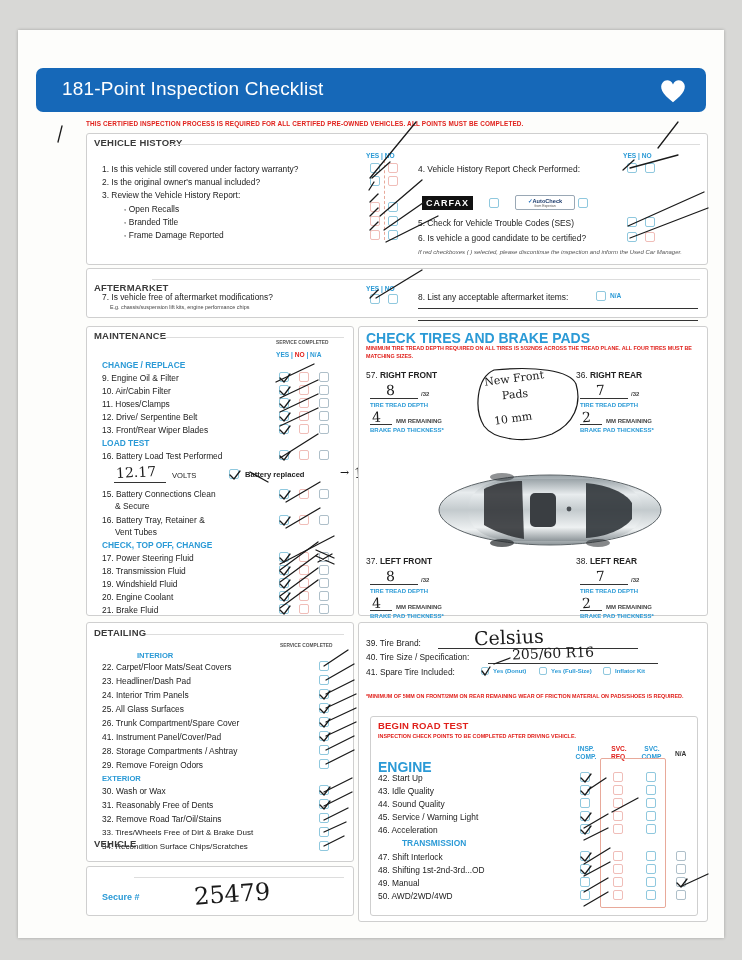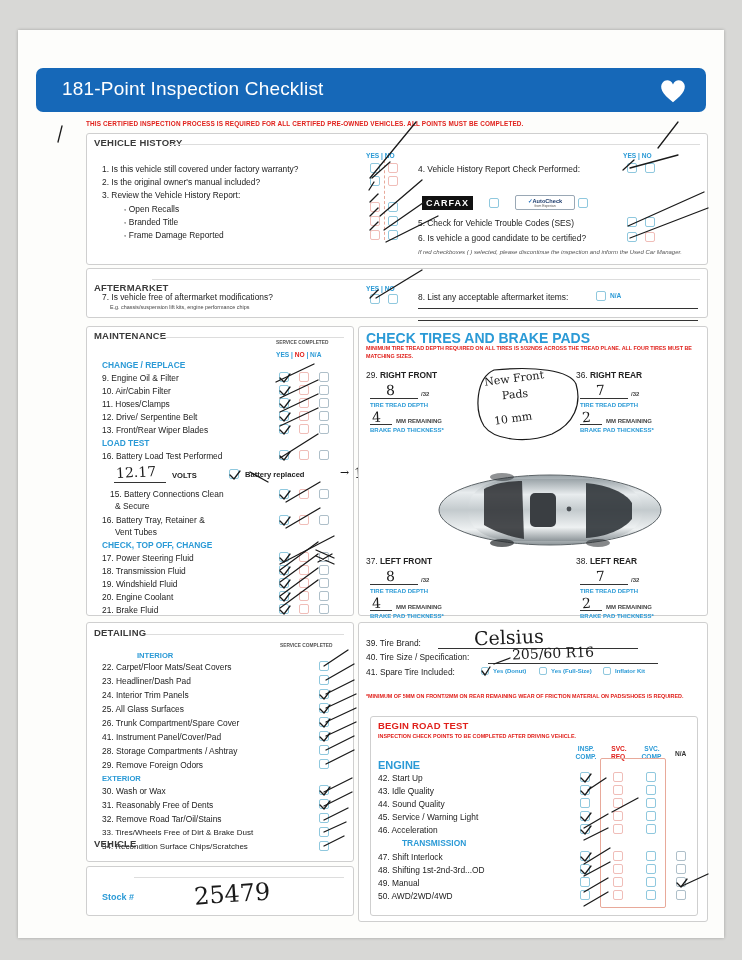--- a/index.html
+++ b/index.html
@@ -206,27 +206,27 @@
   <div class="cb gray" style="left:301px;top:394px;"></div>
 
   <div class="blue" style="position:absolute;left:84px;top:408px;font-size:8.4px;">LOAD TEST</div>
   <div class="lbl" style="left:84px;top:421px;">16. Battery Load Test Performed</div>
   <div class="cb" style="left:261px;top:420px;"></div>
   <div class="cb red" style="left:281px;top:420px;"></div>
   <div class="cb gray" style="left:301px;top:420px;"></div>
 
   <div class="ul" style="left:96px;top:452px;width:52px;"></div>
   <div class="hw" style="left:98px;top:434px;">12.17</div>
-  <div class="lbl" style="left:154px;top:441px;font-weight:bold;font-size:7.6px;">VOLTS</div>
+  <div class="lbl" style="left:154px;top:441px;font-weight:normal;font-size:7.6px;">VOLTS</div>
   <div class="cb" style="left:211px;top:439px;"></div>
   <div class="lbl" style="left:227px;top:440px;font-weight:bold;font-size:7.6px;">Battery replaced</div>
   <div class="hw sm" style="left:322px;top:436px;transform:rotate(0deg);">→</div>
   <div class="hw" style="left:336px;top:434px;">12.54</div>
 
-  <div class="lbl" style="left:84px;top:459px;margin-left:8px;">15. Battery Connections Clean</div>
+  <div class="lbl" style="left:84px;top:459px;">15. Battery Connections Clean</div>
   <div class="lbl" style="left:97px;top:471px;">&amp; Secure</div>
   <div class="cb" style="left:261px;top:459px;"></div>
   <div class="cb red" style="left:281px;top:459px;"></div>
   <div class="cb gray" style="left:301px;top:459px;"></div>
 
   <div class="lbl" style="left:84px;top:485px;">16. Battery Tray, Retainer &amp;</div>
   <div class="lbl" style="left:97px;top:497px;">Vent Tubes</div>
   <div class="cb" style="left:261px;top:485px;"></div>
   <div class="cb red" style="left:281px;top:485px;"></div>
   <div class="cb gray" style="left:301px;top:485px;"></div>
@@ -252,21 +252,21 @@
   <div class="cb gray" style="left:301px;top:561px;"></div>
   <div class="cb" style="left:261px;top:574px;"></div>
   <div class="cb red" style="left:281px;top:574px;"></div>
   <div class="cb gray" style="left:301px;top:574px;"></div>
 
   <div class="box" style="left:340px;top:296px;width:348px;height:288px;"></div>
   <div class="blue" style="position:absolute;left:348px;top:300px;font-size:14px;">CHECK TIRES AND BRAKE PADS</div>
   <div class="redtiny" style="left:348px;top:314px;width:330px;">MINIMUM TIRE TREAD DEPTH REQUIRED ON ALL TIRES IS 5/32NDS ACROSS THE  TREAD PLANE. ALL FOUR TIRES MUST BE MATCHING SIZES.</div>
 
   <div class="lbl" style="left:348px;top:340px;">
-    <span>29.</span>
+    <span>57.</span>
     <b>RIGHT FRONT</b>
   </div>
   <div class="ul" style="left:352px;top:368px;width:48px;"></div>
   <div class="hw" style="left:368px;top:352px;">8</div>
   <div class="tiny" style="left:403px;top:361px;font-weight:bold;font-size:6px;">/32</div>
   <div class="blue" style="position:absolute;left:352px;top:372px;font-size:6px;">TIRE TREAD DEPTH</div>
   <div class="ul" style="left:352px;top:394px;width:22px;"></div>
   <div class="hw" style="left:354px;top:379px;">4</div>
   <div class="tiny" style="left:378px;top:388px;font-weight:bold;font-size:6px;">MM REMAINING</div>
   <div class="blue" style="position:absolute;left:352px;top:397px;font-size:6px;">BRAKE PAD THICKNESS*</div>
@@ -370,21 +370,21 @@
     <span>REQ.</span>
   </div>
   <div class="colhdr" style="left:621px;top:715px;line-height:1.15;text-align:center;width:26px;">
     <span>SVC.</span><br>
     <span>COMP.</span>
   </div>
   <div class="colhdr" style="left:657px;top:720px;color:#333;">N/A</div>
 
   <div class="roadbox" style="left:582px;top:728px;width:64px;height:148px;"></div>
 
-  <div class="blue" style="position:absolute;left:360px;top:729px;font-size:11px;">ENGINE</div>
+  <div class="blue" style="position:absolute;left:360px;top:729px;font-size:14px;">ENGINE</div>
   <div class="lbl" style="left:360px;top:743px;">42. Start Up</div>
   <div class="lbl" style="left:360px;top:756px;">43. Idle Quality</div>
   <div class="lbl" style="left:360px;top:769px;">44. Sound Quality</div>
   <div class="lbl" style="left:360px;top:782px;">45. Service / Warning Light</div>
   <div class="lbl" style="left:360px;top:795px;">46. Acceleration</div>
 
   <div class="cb" style="left:562px;top:742px;"></div>
   <div class="cb red" style="left:595px;top:742px;"></div>
   <div class="cb" style="left:628px;top:742px;"></div>
   <div class="cb" style="left:562px;top:755px;"></div>
@@ -456,21 +456,21 @@
 
   <div class="cb" style="left:301px;top:755px;"></div>
   <div class="cb" style="left:301px;top:769px;"></div>
   <div class="cb" style="left:301px;top:783px;"></div>
   <div class="cb" style="left:301px;top:797px;"></div>
   <div class="cb" style="left:301px;top:811px;"></div>
 
   <div class="box" style="left:68px;top:836px;width:266px;height:48px;"></div>
   <div class="sect" style="left:76px;top:808px;">VEHICLE</div>
   <div style="position:absolute;left:116px;top:847px;width:210px;height:1px;background:#ddd;"></div>
-  <div class="blue" style="position:absolute;left:84px;top:862px;font-size:9px;">Stock #</div>
+  <div class="blue" style="position:absolute;left:84px;top:862px;font-size:9px;">Secure #</div>
   <div class="hw lg" style="left:176px;top:850px;transform:rotate(-4deg);font-size:24px;">25479</div>
 
   <svg style="position:absolute;left:0;top:0;width:706px;height:908px;pointer-events:none;">
     <g stroke="#1a1a1a" stroke-width="1.3" fill="none" stroke-linecap="round">
 
       <path d="M398 92 L352 148"></path>
       <path d="M404 150 L362 186"></path>
       <path d="M412 168 L366 200"></path>
       <path d="M420 186 L368 212"></path>
       <path d="M354 148 L372 132"></path>

